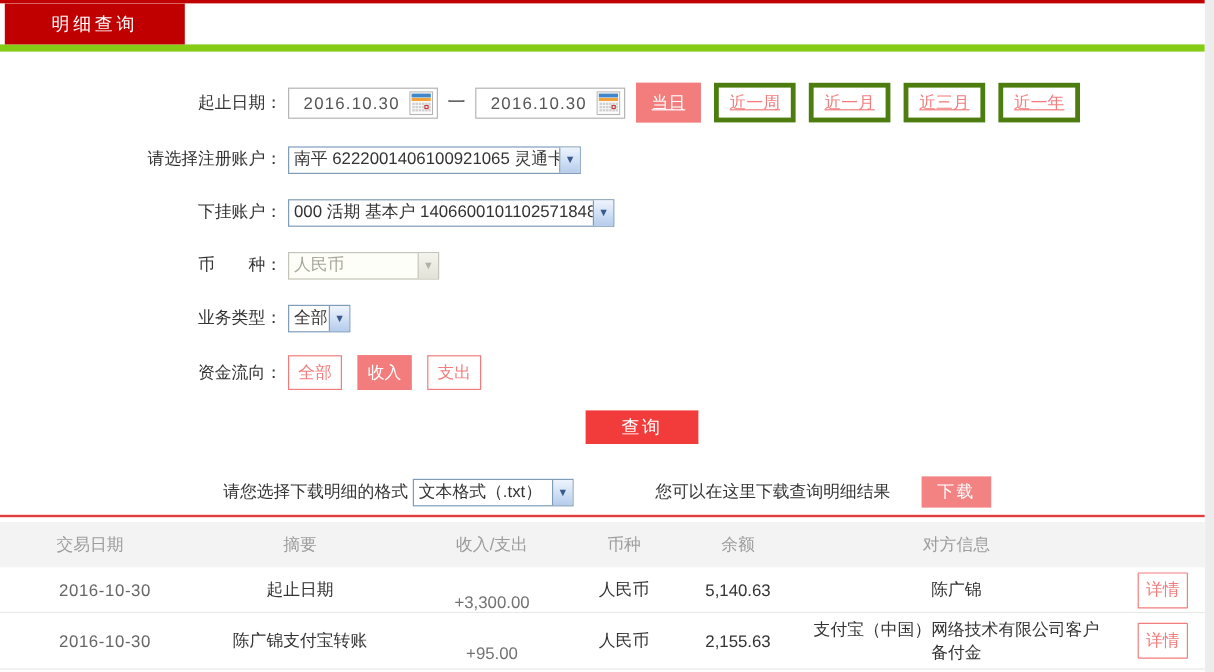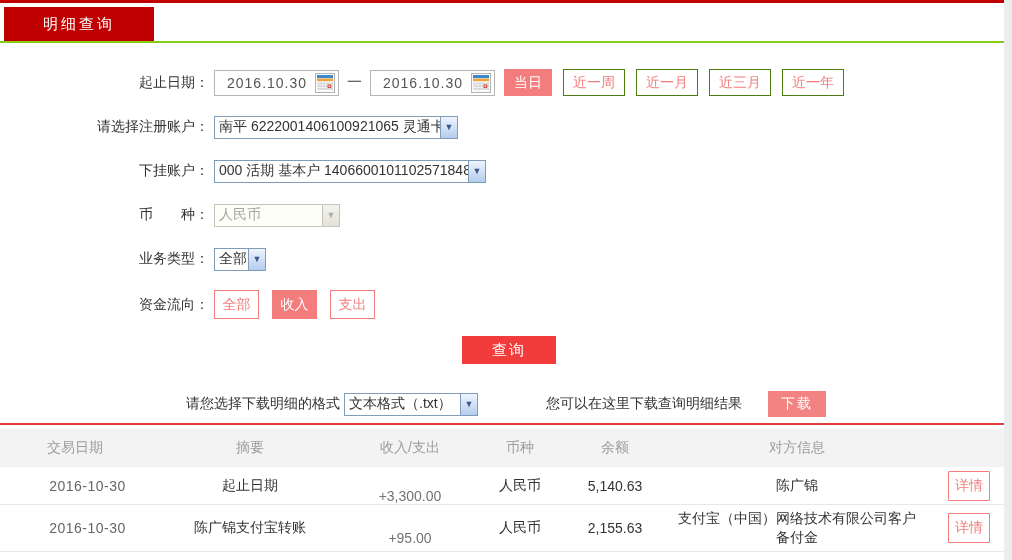--- a/index.html
+++ b/index.html
@@ -1,37 +1,37 @@
 <!DOCTYPE html>
 <html><head>
 <meta charset="utf-8">
 <style>
   * { box-sizing: border-box; margin: 0; padding: 0; }
   html,body { width: 1012px; height: 560px; background: #ededed; font-family: "Liberation Sans", sans-serif; }
   .page { width: 1004px; height: 560px; background: #fff; overflow: hidden; }
 
   
   .top-line { height: 3px; background: #c00000; }
-  .tab-bar { position: relative; height: 40px; background: #fff; border-bottom: 2px solid #84cc16; }
+  .tab-bar { position: relative; height: 40px; background: #fff; border-bottom: 6px solid #84cc16; }
   .tab { position: absolute; left: 4px; bottom: 0; width: 150px; height: 34px;
          background: #c00000; color: #fff; font-size: 15px; letter-spacing: 3px;
          display: flex; align-items: center; justify-content: center; cursor: default; }
 
   
-  .form { padding-top: 26px; }
+  .form { padding-top: 26px; padding-left: 26px; }
   .form-row { display: flex; align-items: center; margin-bottom: 18px; min-height: 26px; }
   .form-label { width: 214px; text-align: right; font-size: 14px; color: #333; padding-right: 5px; white-space: pre; }
 
   .date-input { display: inline-flex; align-items: center; width: 125px; height: 26px;
                 border: 1px solid #b5b5b5; background: #fff; padding: 0 3px 0 12px; }
   .date-input .date-text { flex: 1; font-size: 14px; color: #555; letter-spacing: 1px; }
   .date-sep { margin: 0 8px; font-size: 15px; color: #333; }
 
   .quick-btn { display: inline-block; margin-left: 11px; padding: 4px 9px; font-size: 14px;
-               border: 1px solid #4d7c0f; color: #f37d7d; background: #fff; cursor: pointer; line-height: 17px; }
+               border: 4px solid #4d7c0f; color: #f37d7d; background: #fff; cursor: pointer; line-height: 17px; text-decoration: underline; }
   .quick-btn.active { background: #f37d7d; color: #fff; border-color: #f37d7d; margin-left: 9px; }
 
   .xp-select { display: inline-flex; align-items: center; height: 23px; background: #fff;
                border: 1px solid #7f9db9; font-size: 14px; color: #333; cursor: pointer; }
   .xp-select .sel-text { flex: 1; padding: 0 4px; white-space: nowrap; overflow: hidden; }
   .xp-select .sel-arrow { width: 17px; height: 100%; border-left: 1px solid #7f9db9;
                background: linear-gradient(#eef4fd, #cfdff5 55%, #b5ccec);
                display: flex; align-items: center; justify-content: center;
                font-size: 9px; color: #3a5a8c; }
   .xp-select.disabled { border-color: #c4c4b8; color: #9a9a9a; background: #fefef9; }

